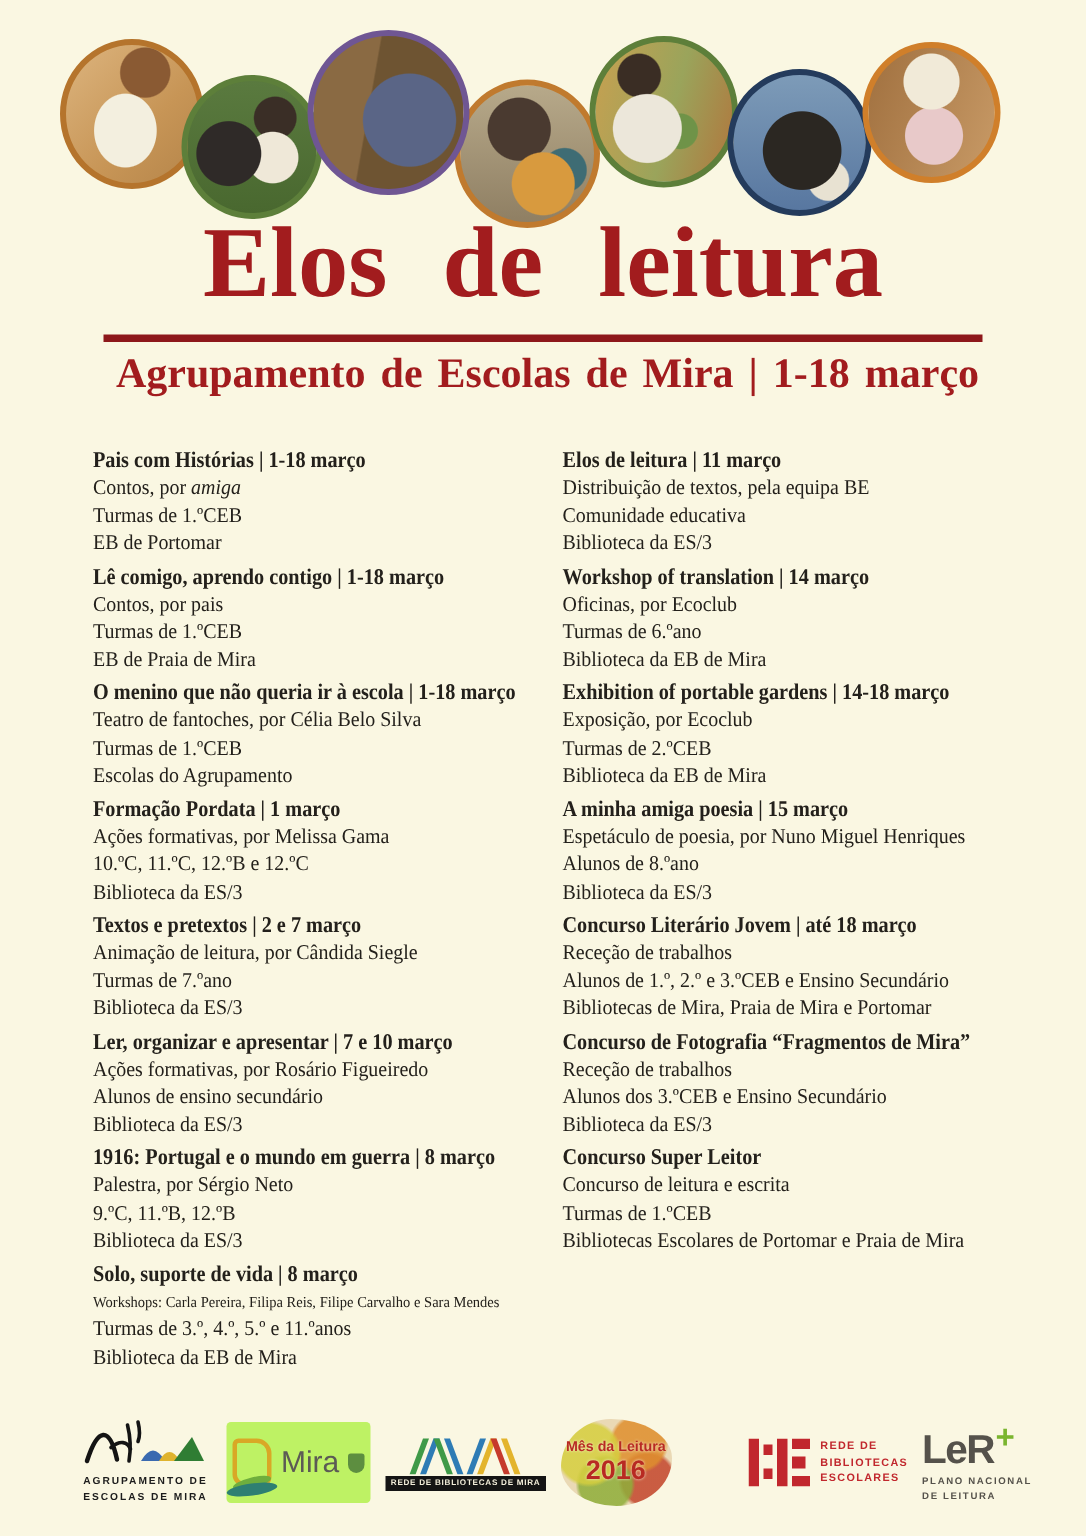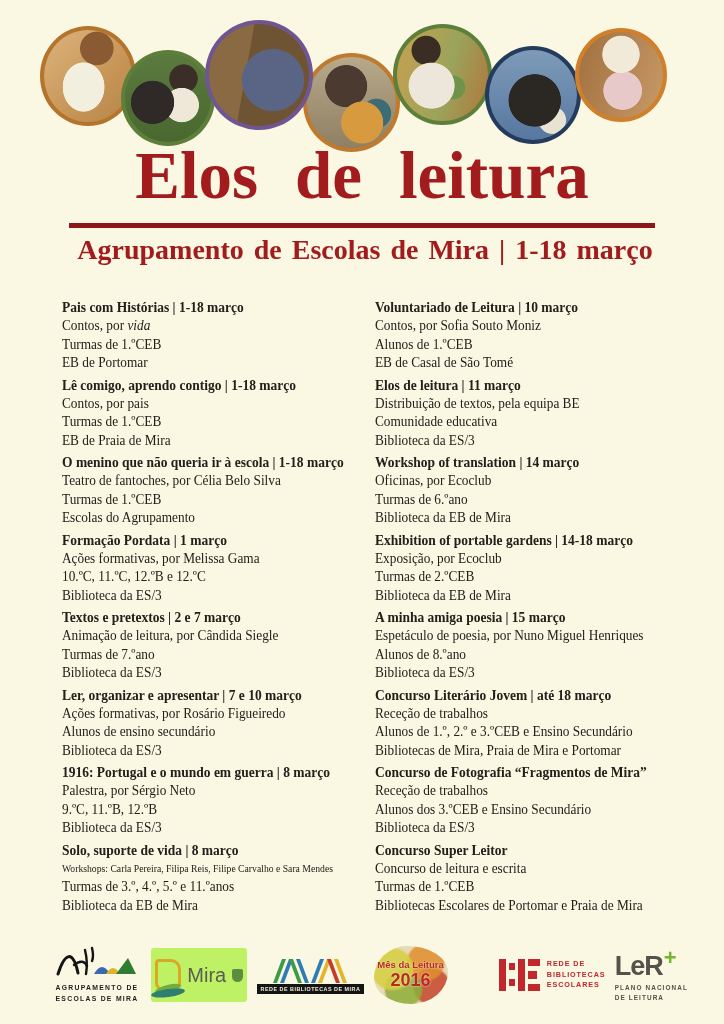--- a/index.html
+++ b/index.html
@@ -119,21 +119,21 @@
 
   <h1 class="title">Elos de leitura</h1>
   <div class="rule"></div>
   <h2 class="subtitle">Agrupamento de Escolas de Mira | 1-18 março</h2>
 
   <div class="columns">
     <div class="col-left">
 
       <section class="event">
         <h3 class="ev-t">Pais com Histórias | 1-18 março</h3>
-        <p class="ev-l"><span>Contos, por </span><em>vida</em></p>
+        <p class="ev-l"><span>Contos, por </span><em>amiga</em></p>
         <p class="ev-l">Turmas de 1.ºCEB</p>
         <p class="ev-l">EB de Portomar</p>
       </section>
 
       <section class="event">
         <h3 class="ev-t">Lê comigo, aprendo contigo | 1-18 março</h3>
         <p class="ev-l">Contos, por pais</p>
         <p class="ev-l">Turmas de 1.ºCEB</p>
         <p class="ev-l">EB de Praia de Mira</p>
       </section>
@@ -176,26 +176,20 @@
       <section class="event">
         <h3 class="ev-t">Solo, suporte de vida | 8 março</h3>
         <p class="ev-l ev-l-sm">Workshops: Carla Pereira, Filipa Reis, Filipe Carvalho e Sara Mendes</p>
         <p class="ev-l">Turmas de 3.º, 4.º, 5.º e 11.ºanos</p>
         <p class="ev-l">Biblioteca da EB de Mira</p>
       </section>
 
     </div>
     <div class="col-right">
 
-      <section class="event">
-        <h3 class="ev-t">Voluntariado de Leitura | 10 março</h3>
-        <p class="ev-l">Contos, por Sofia Souto Moniz</p>
-        <p class="ev-l">Alunos de 1.ºCEB</p>
-        <p class="ev-l">EB de Casal de São Tomé</p>
-      </section>
 
       <section class="event">
         <h3 class="ev-t">Elos de leitura | 11 março</h3>
         <p class="ev-l">Distribuição de textos, pela equipa BE</p>
         <p class="ev-l">Comunidade educativa</p>
         <p class="ev-l">Biblioteca da ES/3</p>
       </section>
 
       <section class="event">
         <h3 class="ev-t">Workshop of translation | 14 março</h3>

